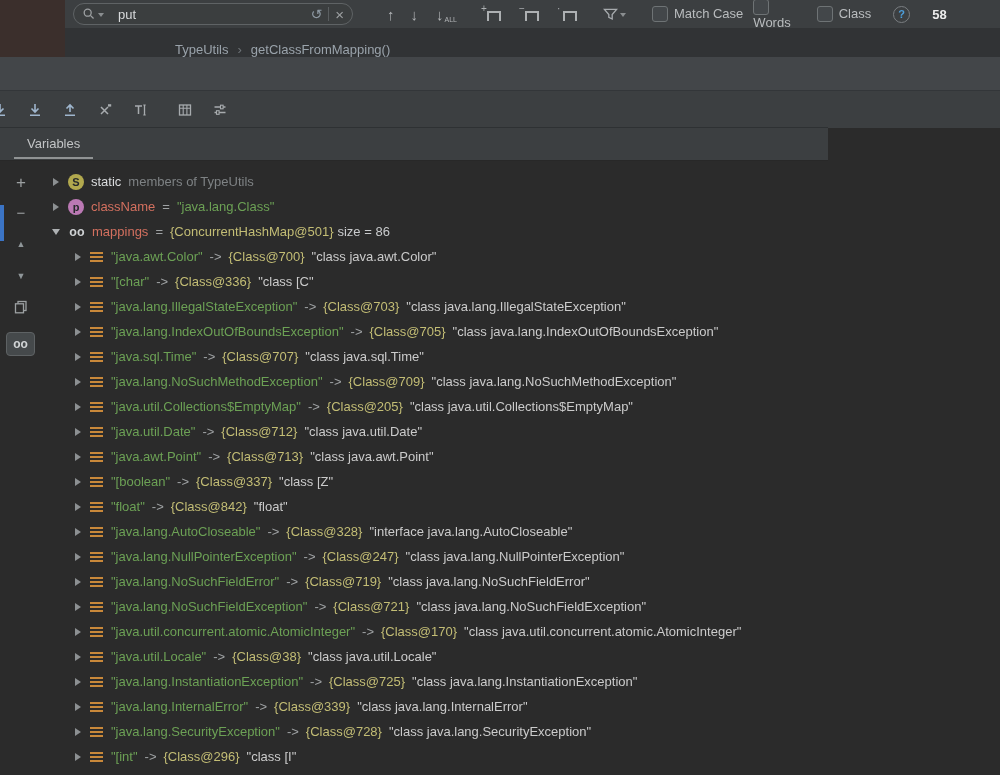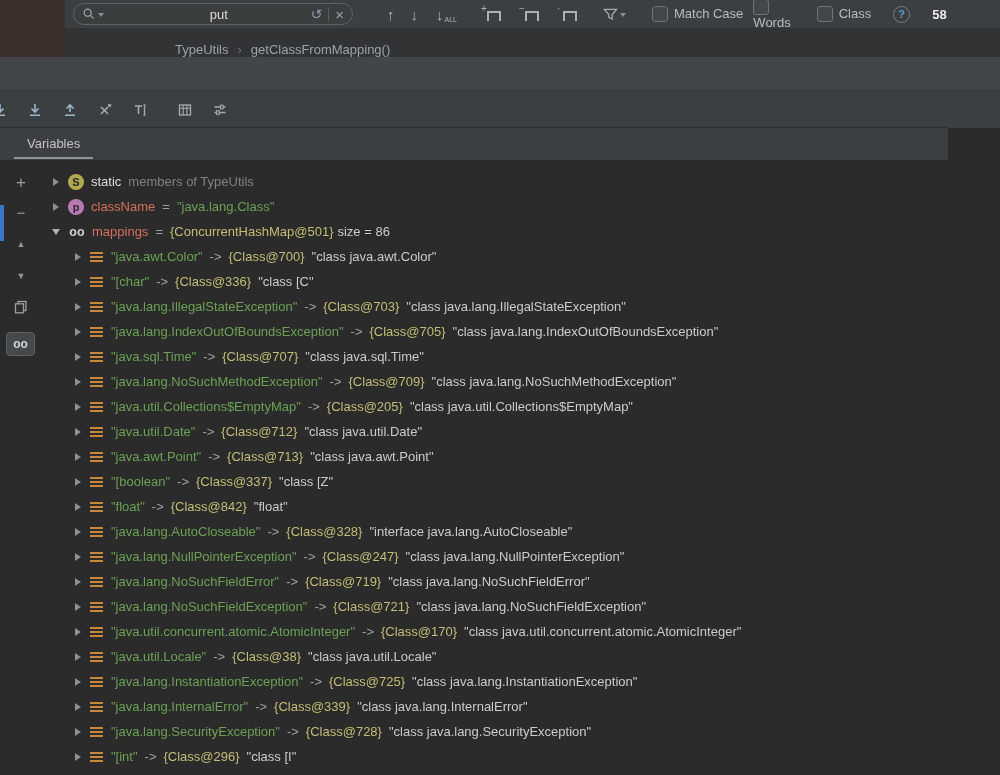--- a/index.html
+++ b/index.html
@@ -12,21 +12,21 @@
   }
   
   .maroon{position:absolute;left:0;top:0;width:65px;height:57px;background:#3B2F2C;}
   .find-row{position:absolute;left:65px;top:0;right:0;height:28px;background:var(--panel_bg,#3C3F41);
     display:flex;align-items:center;white-space:nowrap;overflow:hidden;}
   .search-field{margin-left:8px;width:280px;height:22px;background:#3B3E3F;border:1px solid #5F6365;
     border-radius:12px;display:flex;align-items:center;padding:0 8px;box-sizing:border-box;}
   .search-field .mag{display:inline-flex;align-items:center;}
   .dd-arrow{width:0;height:0;border-left:3.5px solid transparent;border-right:3.5px solid transparent;
     border-top:4px solid #8A8E90;margin:2px 0 0 2px;}
-  .query{margin-left:23px;color:#D8DADC;flex:1;text-align:center;}
+  .query{margin-left:14px;color:#D8DADC;flex:1;}
   .hist{color:#8E99A3;font-size:14px;margin-right:6px;cursor:pointer;}
   .vsep{width:1px;height:14px;background:#5A5E60;margin-right:6px;}
   .closex{color:#9DA0A2;font-size:15px;line-height:1;cursor:pointer;}
   .nav-ic{color:#B0B3B5;font-size:15px;display:inline-flex;align-items:center;}
   .all-sub{font-size:7px;letter-spacing:0;margin-left:1px;align-self:flex-end;color:#B0B3B5;}
   .pi{position:relative;display:inline-block;width:10px;height:8px;margin-top:4px;
     border:2px solid #ADB0B2;border-bottom:none;}
   .pi .mod{position:absolute;top:-10px;left:-8px;font-size:10px;color:#ADB0B2;}
   .funnel{display:inline-flex;align-items:center;}
   .opt{display:inline-flex;cursor:pointer;}
@@ -41,21 +41,21 @@
   .crumb-sep{margin:0 9px;color:#6E7377;}
   .crumb-item{cursor:pointer;}
   
   .editor-strip{position:absolute;left:0;top:57px;width:1000px;height:33px;background:#434649;}
   .debug-toolbar{position:absolute;left:0;top:90px;width:1000px;height:37px;background:var(--panel_bg,#3C3F41);
     border-top:1px solid #333639;display:flex;align-items:center;overflow:hidden;}
   .tb-ic{width:18px;height:18px;display:inline-flex;align-items:center;justify-content:center;margin-right:17px;cursor:pointer;}
   .tb-first{margin-left:-9px;}
   .tb-gap{margin-left:10px;}
   
-  .tab-row{position:absolute;left:0;top:127px;width:948px;height:34px;background:var(--panel_bg,#3C3F41);
+  .tab-row{position:absolute;left:0;top:127px;width:828px;height:34px;background:var(--panel_bg,#3C3F41);
     border-top:1px solid #2E3133;border-bottom:1px solid #282828;box-sizing:border-box;}
   .tab{position:relative;display:inline-block;margin-left:10px;padding:0 17px;line-height:31px;color:#C2C4C6;cursor:pointer;}
   .tab.active::after{content:"";position:absolute;left:4px;right:4px;bottom:0;height:2px;background:#909394;}
   
   .content{position:absolute;left:0;top:161px;width:1000px;height:614px;background:var(--tree_bg,#2B2B2B);}
   .left-rail{position:absolute;left:0;top:0;width:45px;height:100%;}
   .stripe{position:absolute;left:0;top:44px;width:4px;height:36px;background:var(--accent_blue,#3B74C5);}
   .rail-ic{position:absolute;left:9px;width:24px;height:22px;display:flex;align-items:center;justify-content:center;
     color:#9CA0A2;cursor:pointer;}
   .rail-plus{top:11px;font-size:17px;}

